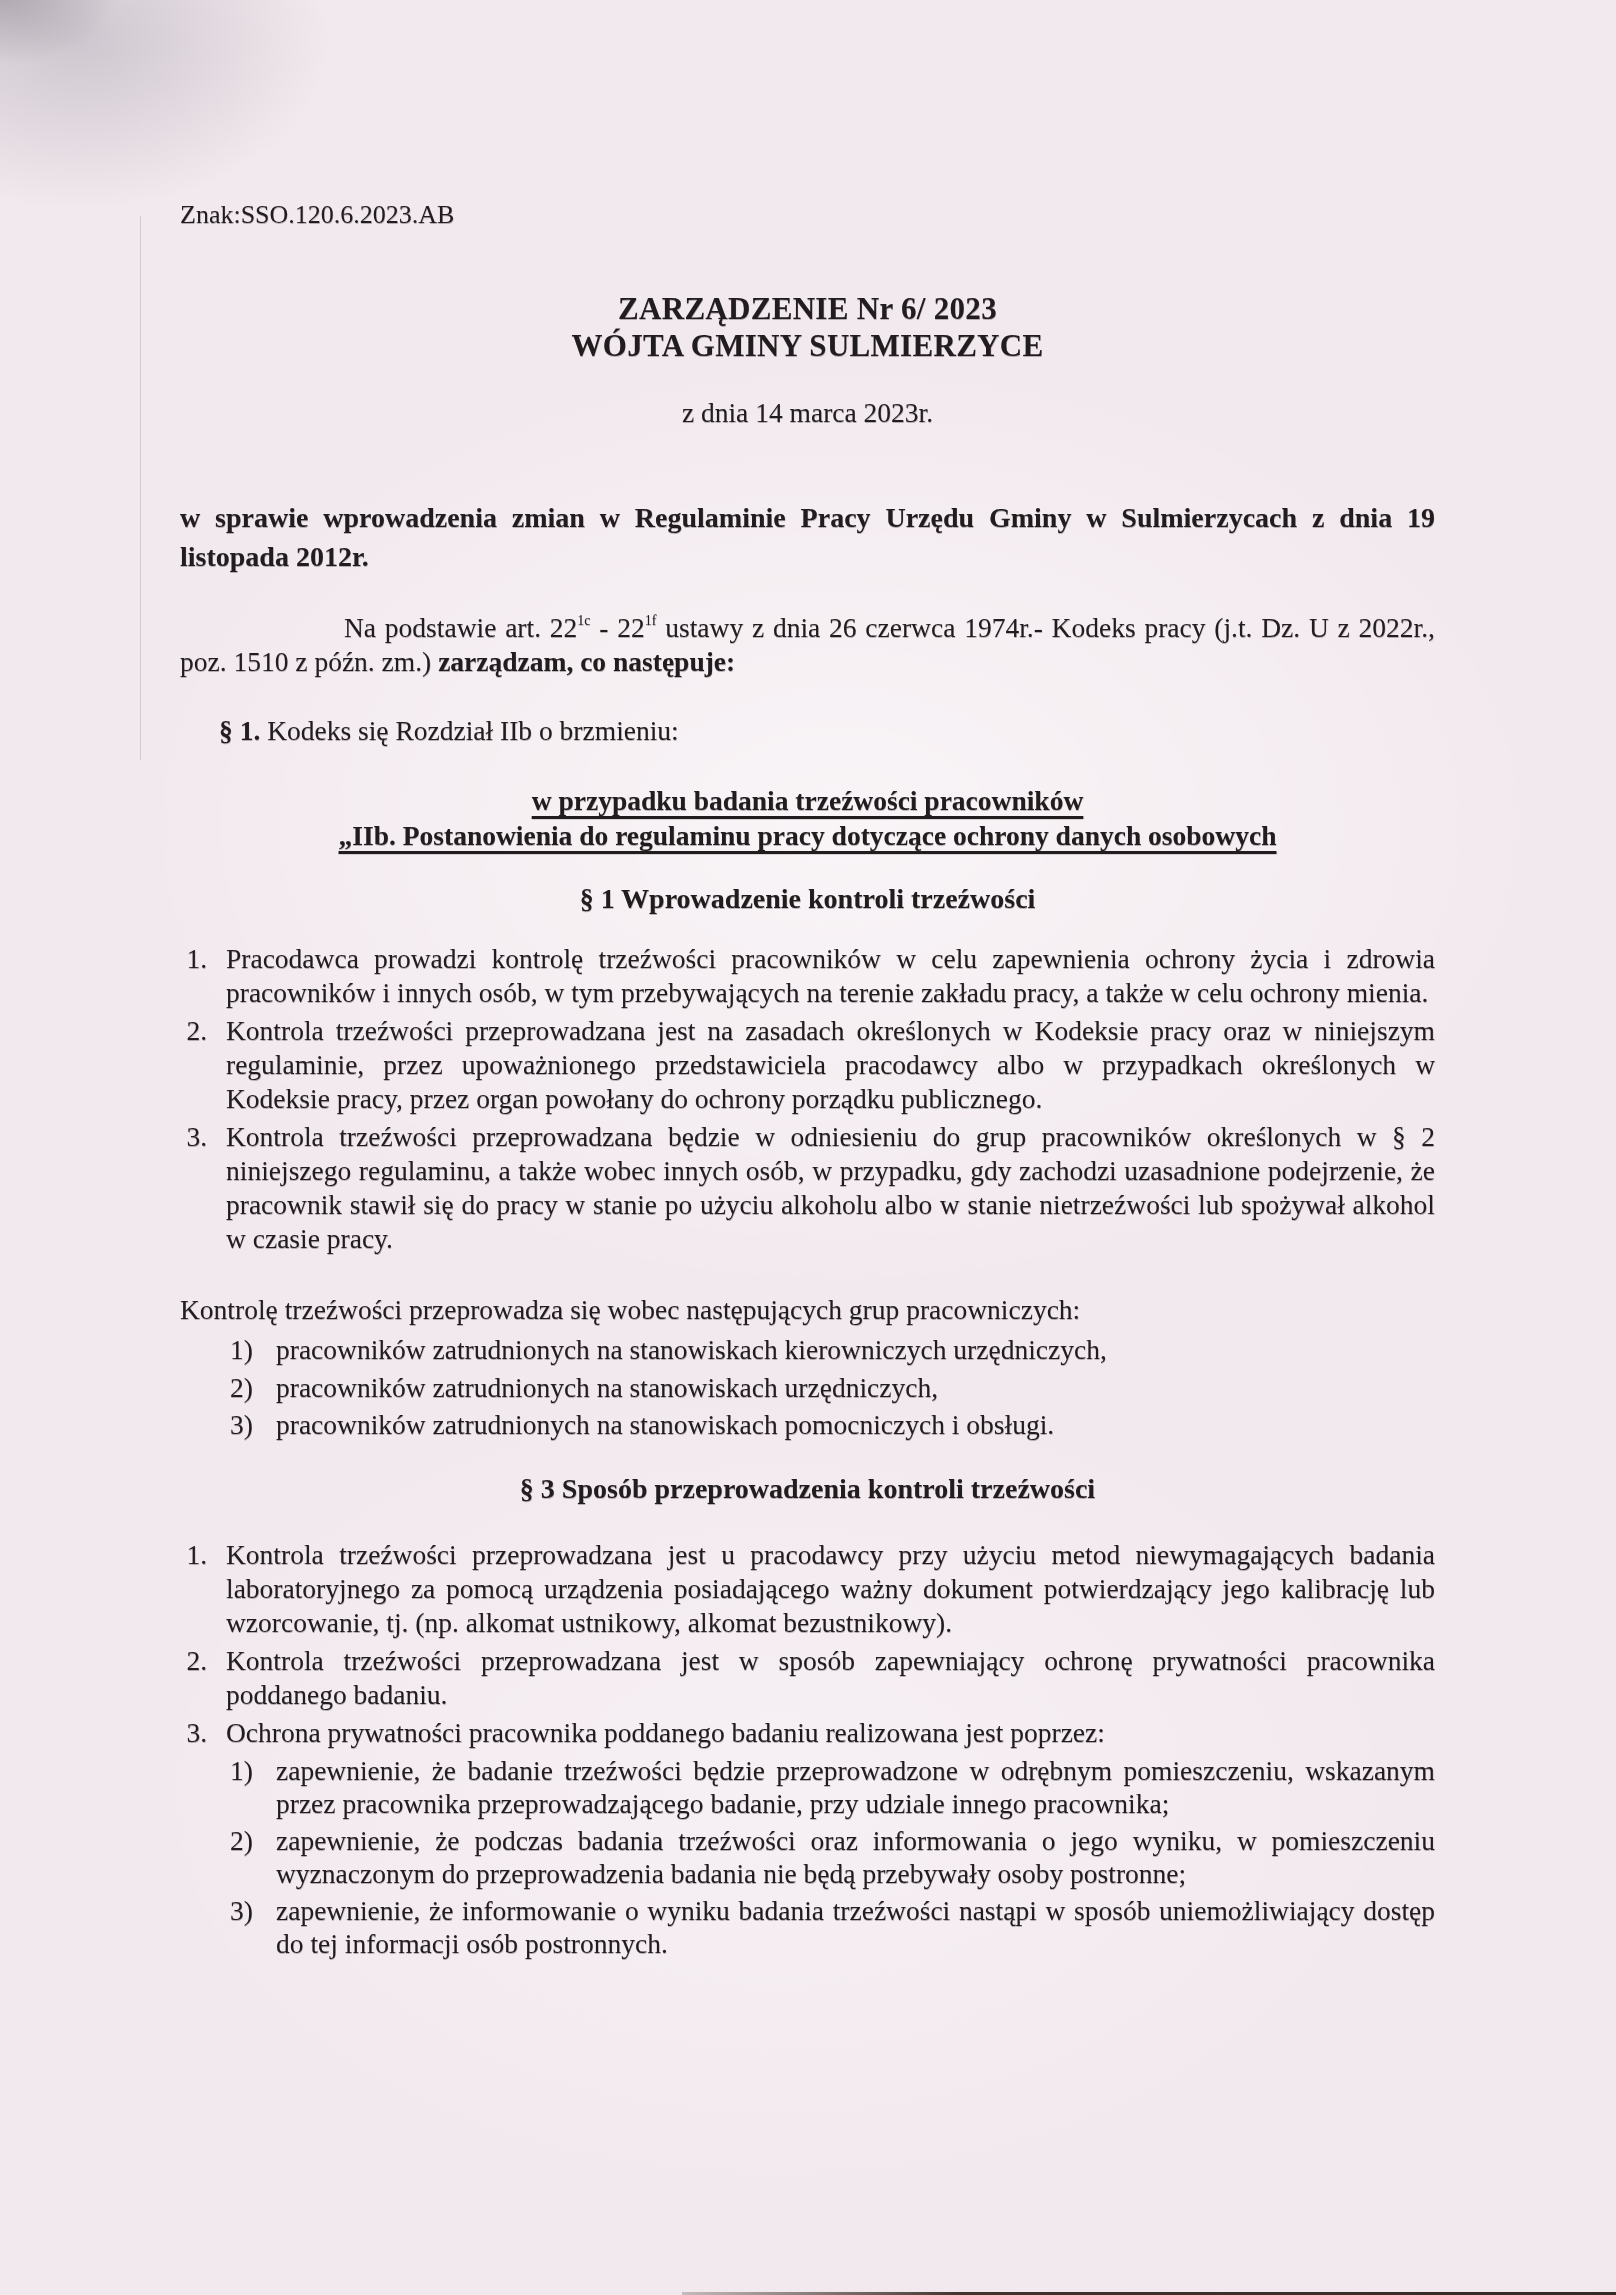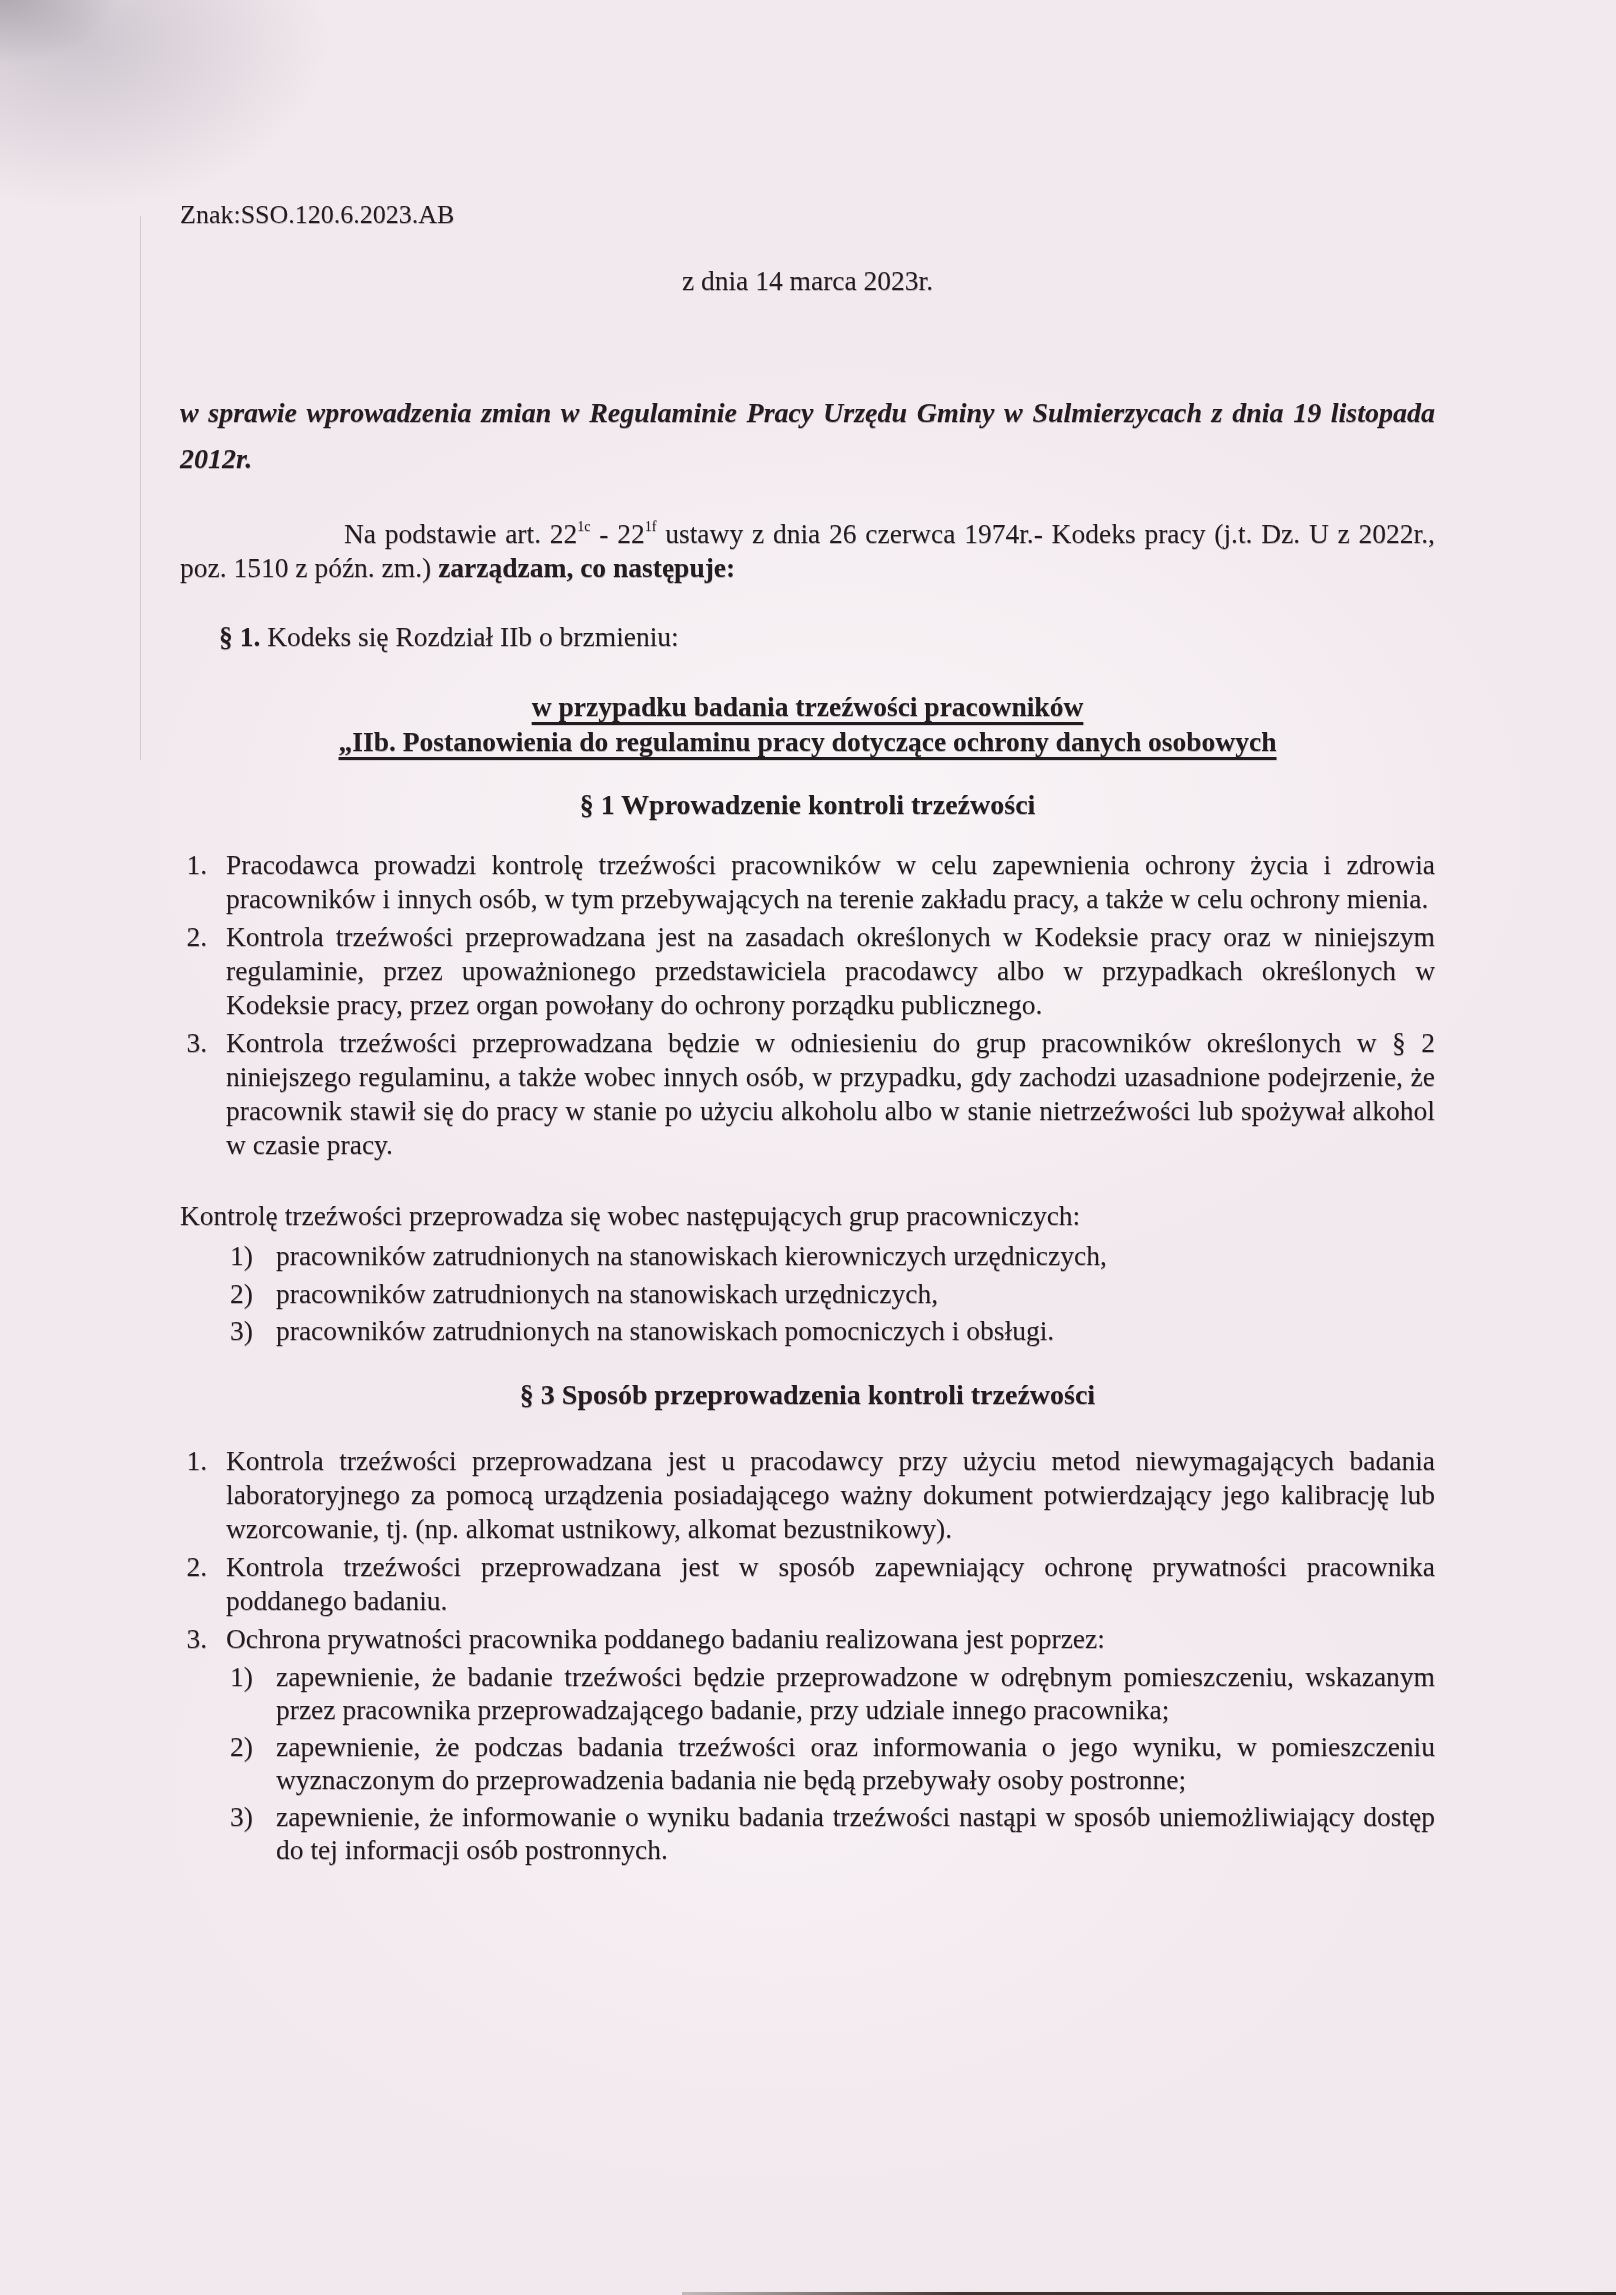--- a/index.html
+++ b/index.html
@@ -36,26 +36,25 @@
     font-weight: bold;
     font-size: 31px;
     line-height: 37px;
     letter-spacing: 0.3px;
   }
   .date-line {
     margin-top: 32px;
     text-align: center;
   }
   .subject {
-    margin-top: 92px;
+    margin-top: 68px;
     font-weight: bold;
     font-size: 28px;
-    line-height: 46px;
+    line-height: 39px;
     text-align: justify;
-    font-style: italic;
   }
   .legal {
     margin-top: 35px;
     text-indent: 164px;
     text-align: justify;
   }
   .legal sup { font-size: 14px; line-height: 0; vertical-align: 11.8px; }
   .par1-intro { margin-top: 35px; padding-left: 39px; }
   .chapter-head {
     margin-top: 35px;
@@ -113,20 +112,24 @@
 <body>
 
 <div class="page">
   <div class="artifact-corner"></div>
   <div class="artifact-vline"></div>
 
   <div class="content">
 
     <div class="ref">Znak:SSO.120.6.2023.AB</div>
 
+    <div class="title-block">
+      <div>ZARZĄDZENIE Nr 6/ 2023</div>
+      <div>WÓJTA GMINY SULMIERZYCE</div>
+    </div>
 
     <div class="date-line">z dnia 14 marca 2023r.</div>
 
     <div class="subject">w sprawie  wprowadzenia zmian w Regulaminie Pracy Urzędu Gminy w Sulmierzycach z dnia 19 listopada 2012r.</div>
 
     <div class="legal"><span>Na podstawie  art. 22</span><sup>1c</sup><span> - 22</span><sup>1f</sup><span>  ustawy z dnia  26 czerwca 1974r.- Kodeks pracy (j.t. Dz. U z 2022r., poz. 1510 z późn. zm.) </span><span class="b">zarządzam, co następuje:</span></div>
 
     <div class="par1-intro"><span class="b">§ 1.</span><span> Kodeks się Rozdział IIb  o brzmieniu:</span></div>
 
     <div class="chapter-head">

